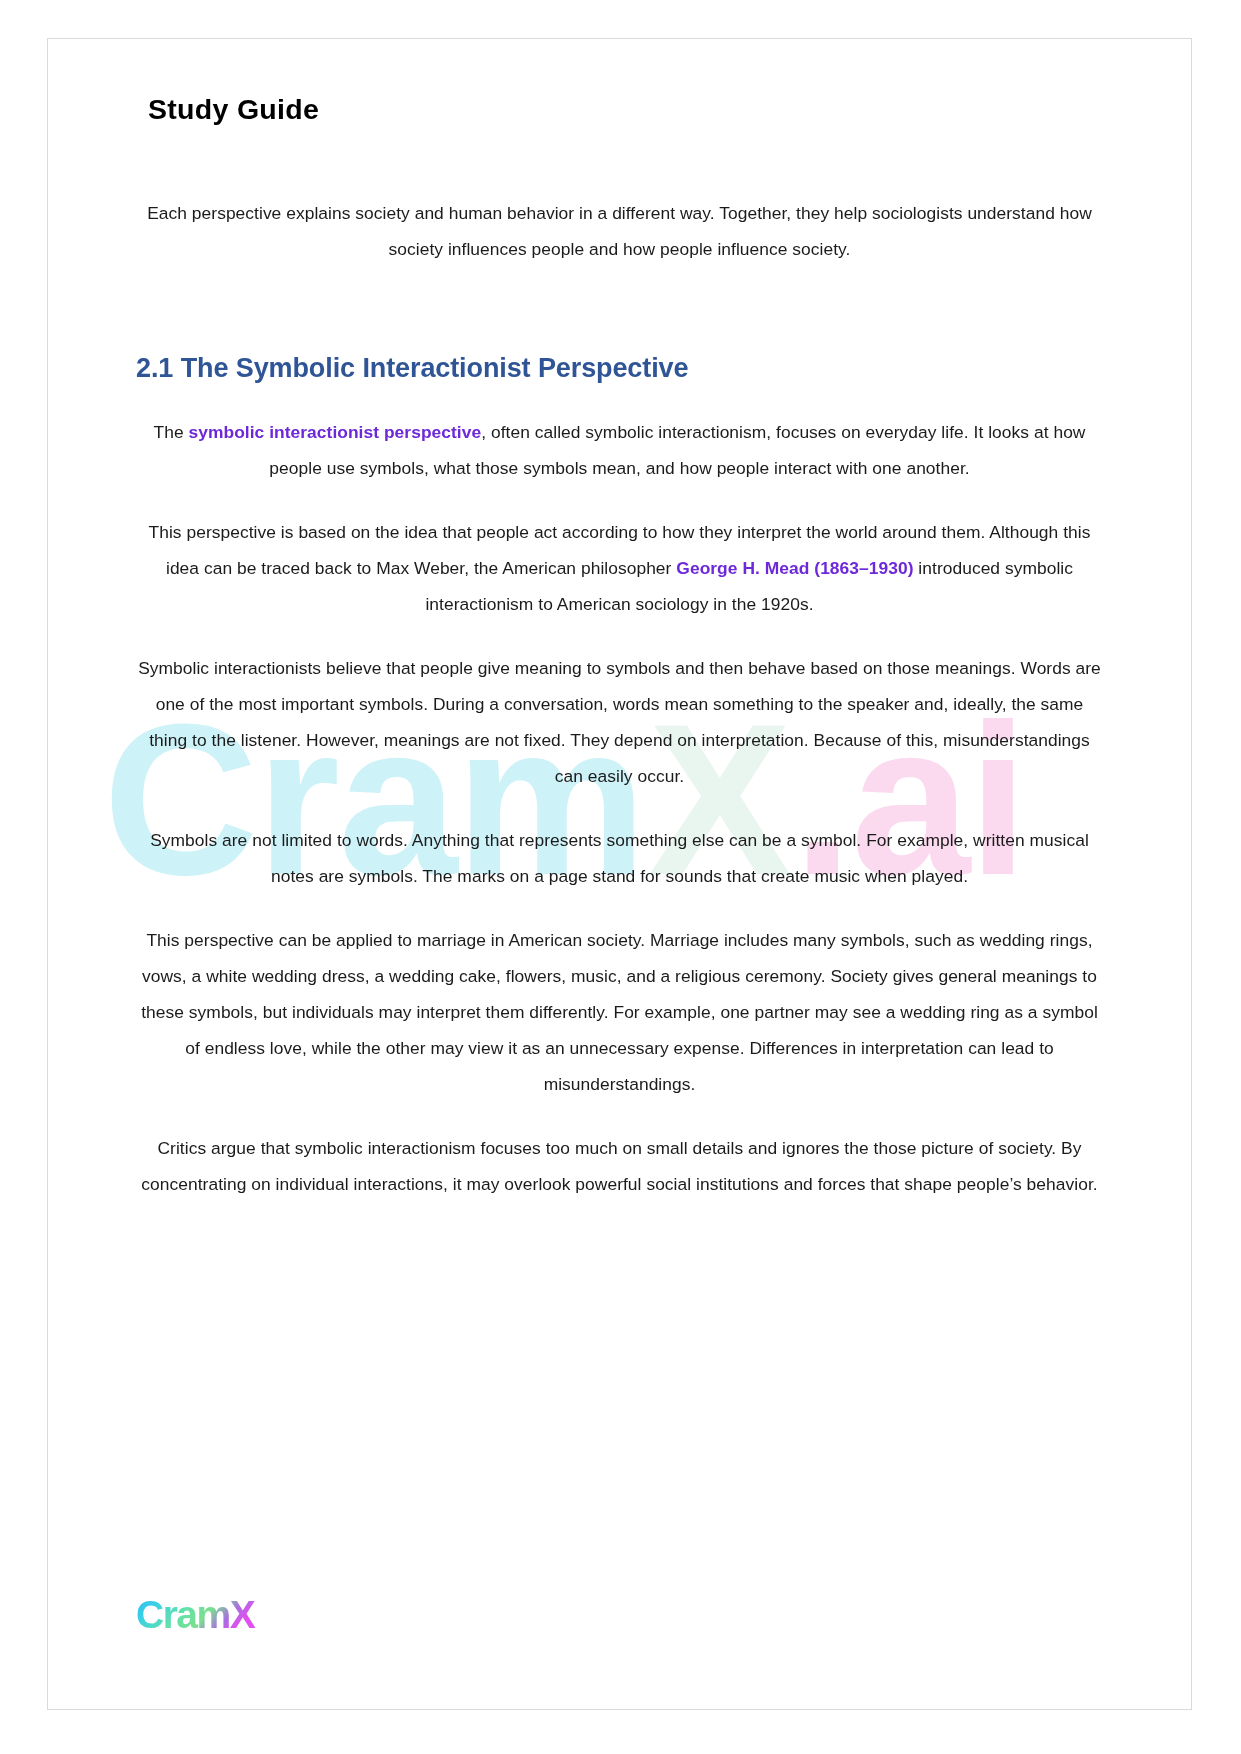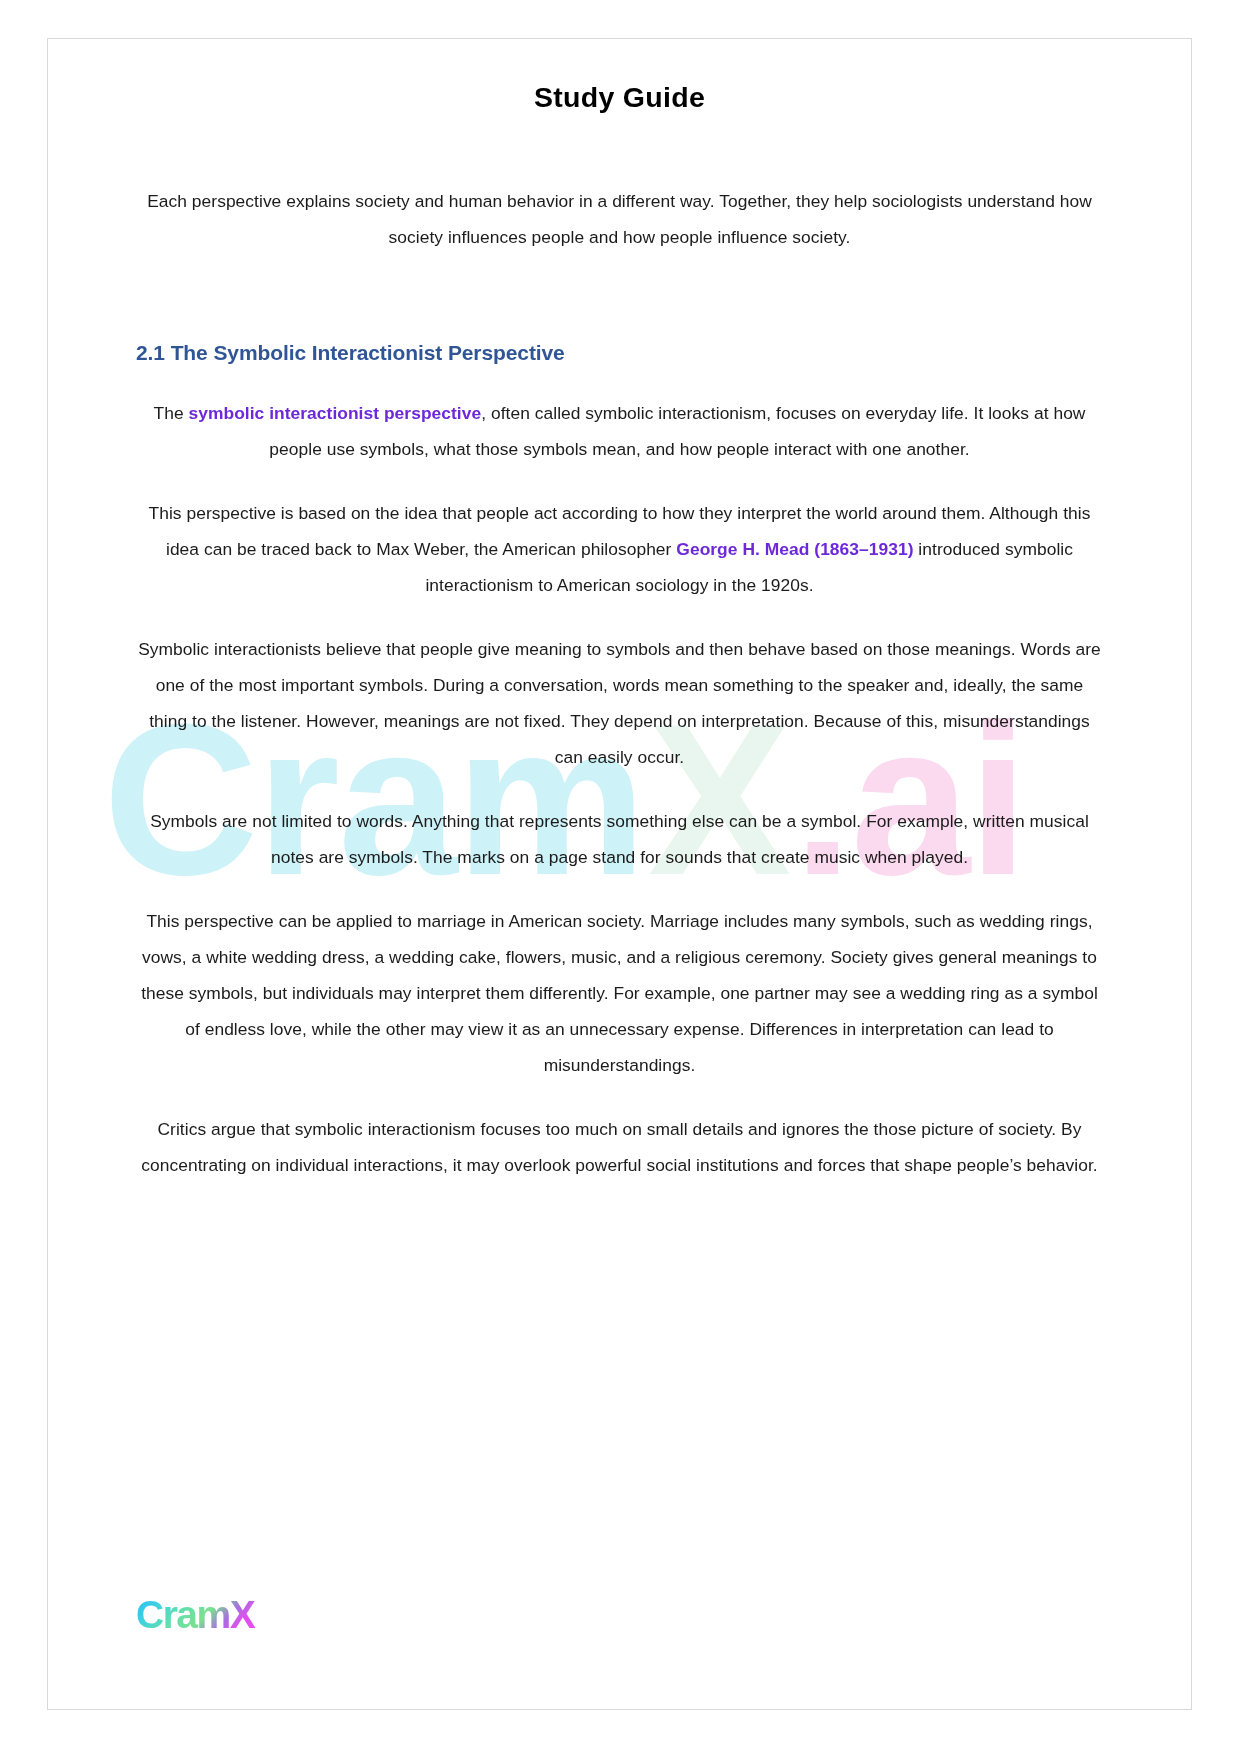--- a/index.html
+++ b/index.html
@@ -41,23 +41,23 @@
   
   .content {
     position: relative;
     z-index: 2;
     padding: 0 88px 0 88px;
     box-sizing: border-box;
     height: 100%;
   }
 
   .doc-title {
-    margin: 0;
+    margin: 12px;
     padding-top: 42px;
-    text-align: center;
+    text-align: left;
     font-size: 28.5px;
     font-weight: bold;
     letter-spacing: 0.3px;
     color: #000000;
     font-family: "Liberation Sans", sans-serif;
   }
 
   .intro-block {
     margin-top: 69px;
   }
@@ -72,21 +72,21 @@
     text-align: center;
     letter-spacing: 0.05px;
   }
   p.body b { font-weight: bold; color: #6d28d9; }
 
   .gap-lg { height: 58px; }
 
   h2.section {
     margin: 0 0 0 0;
     font-family: "Liberation Sans", sans-serif;
-    font-size: 21px;
+    font-size: 27px;
     font-weight: bold;
     color: #2f5596;
     letter-spacing: -0.1px;
   }
 
   .after-heading { height: 30px; }
 
   
   .footer-logo {
     position: absolute;
@@ -119,21 +119,21 @@
     </div>
 
     <div class="gap-lg"></div>
 
     <h2 class="section" style="color: rgb(47, 85, 150);">2.1 The Symbolic Interactionist Perspective</h2>
 
     <div class="after-heading"></div>
 
     <div id="section-paragraphs">
         <p class="body"><span>The </span><b>symbolic interactionist perspective</b><span>, often called symbolic interactionism, focuses on everyday life. It looks at how people use symbols, what those symbols mean, and how people interact with one another.</span></p>
-        <p class="body"><span>This perspective is based on the idea that people act according to how they interpret the world around them. Although this idea can be traced back to Max Weber, the American philosopher </span><b>George H. Mead (1863–1931)</b><span> introduced symbolic interactionism to American sociology in the 1920s.</span></p>
+        <p class="body"><span>This perspective is based on the idea that people act according to how they interpret the world around them. Although this idea can be traced back to Max Weber, the American philosopher </span><b>George H. Mead (1863–1930)</b><span> introduced symbolic interactionism to American sociology in the 1920s.</span></p>
         <p class="body"><span>Symbolic interactionists believe that people give meaning to symbols and then behave based on those meanings. Words are one of the most important symbols. During a conversation, words mean something to the speaker and, ideally, the same thing to the listener. However, meanings are not fixed. They depend on interpretation. Because of this, misunderstandings can easily occur.</span></p>
         <p class="body"><span>Symbols are not limited to words. Anything that represents something else can be a symbol. For example, written musical notes are symbols. The marks on a page stand for sounds that create music when played.</span></p>
         <p class="body"><span>This perspective can be applied to marriage in American society. Marriage includes many symbols, such as wedding rings, vows, a white wedding dress, a wedding cake, flowers, music, and a religious ceremony. Society gives general meanings to these symbols, but individuals may interpret them differently. For example, one partner may see a wedding ring as a symbol of endless love, while the other may view it as an unnecessary expense. Differences in interpretation can lead to misunderstandings.</span></p>
         <p class="body"><span>Critics argue that symbolic interactionism focuses too much on small details and ignores the those picture of society. By concentrating on individual interactions, it may overlook powerful social institutions and forces that shape people’s behavior.</span></p>
       </div>
 
   </div>
 
   <div class="footer-logo">
     <svg width="132" height="42" viewBox="0 0 132 42" xmlns="http://www.w3.org/2000/svg">

